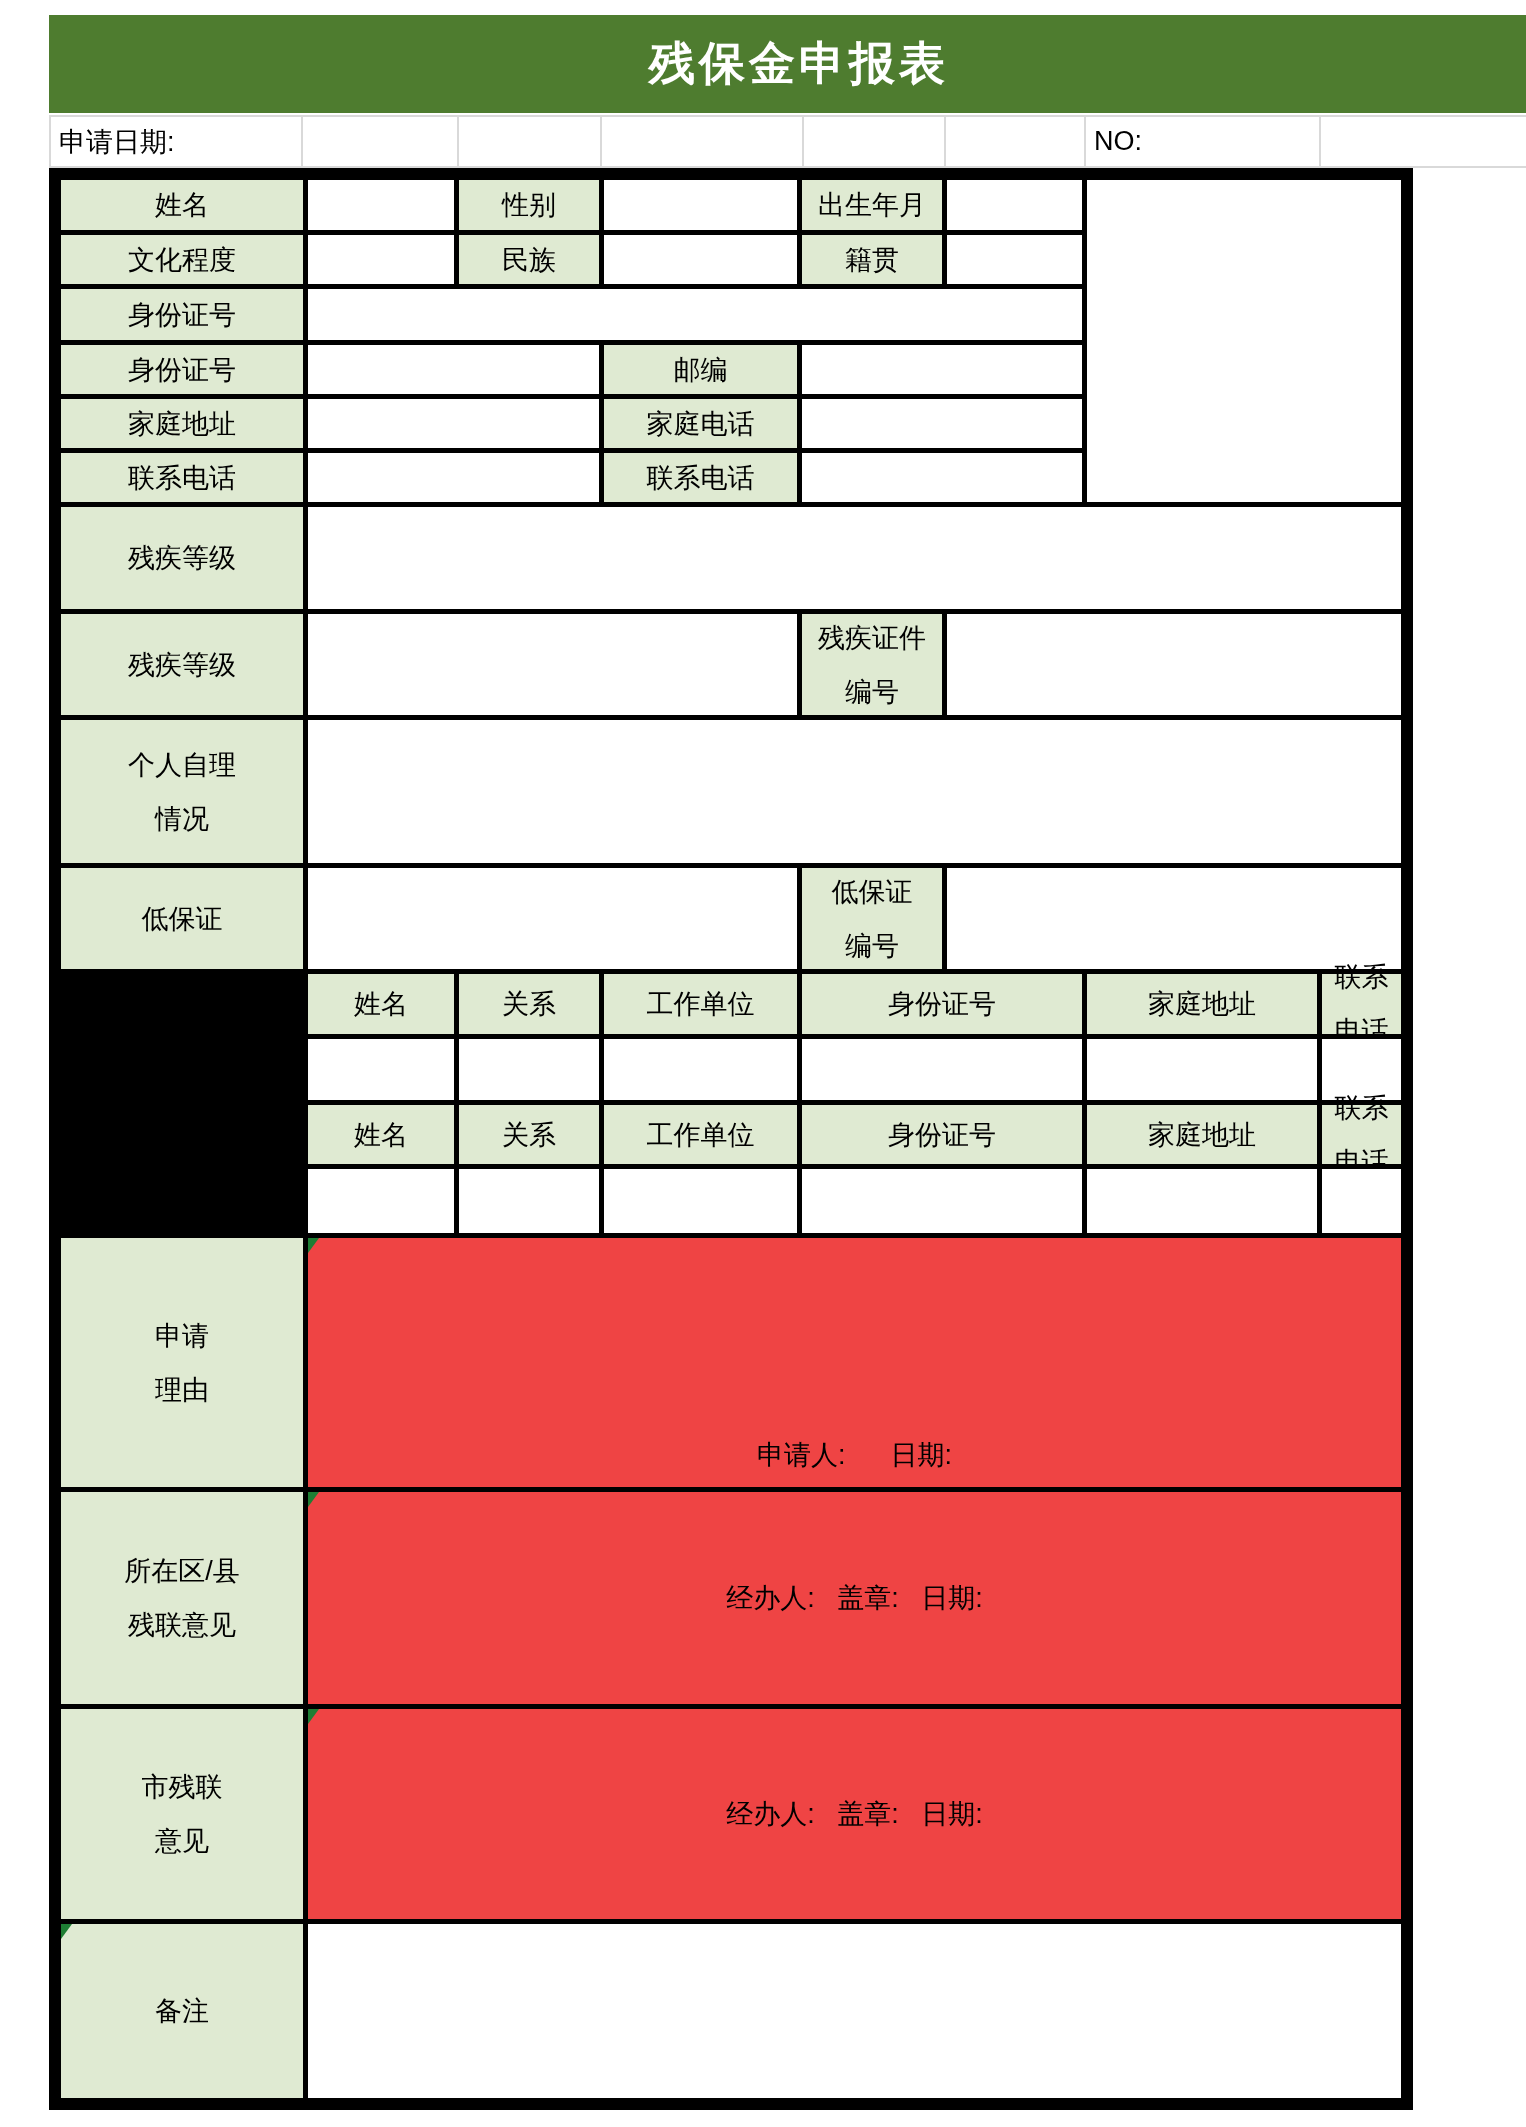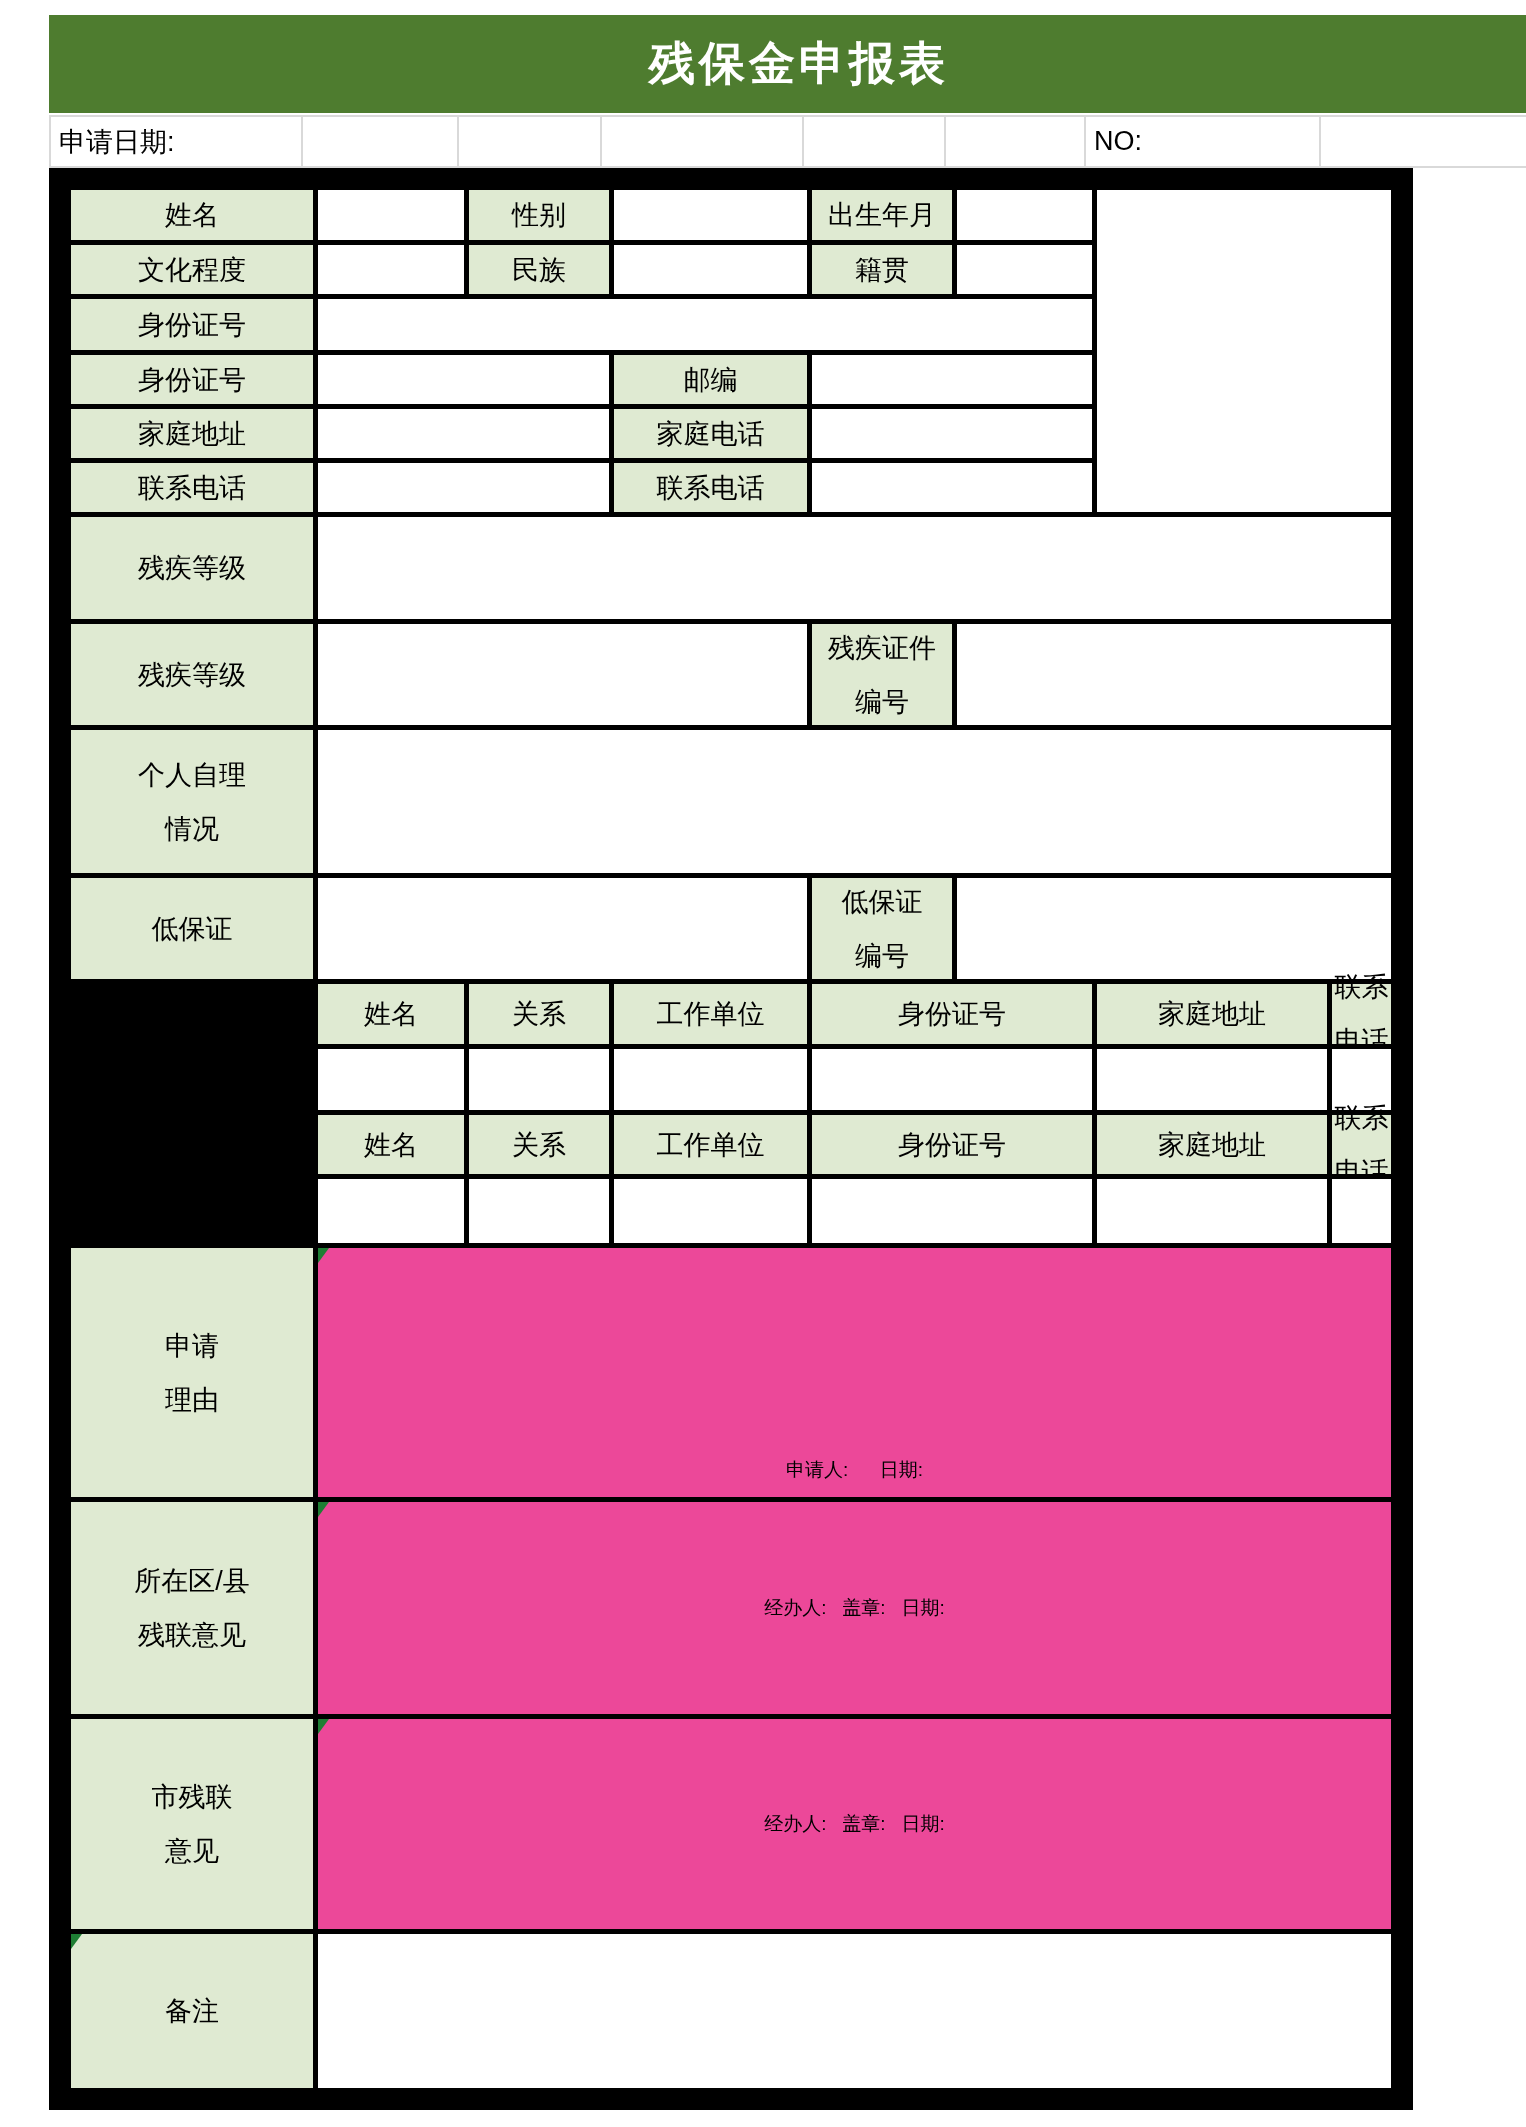--- a/index.html
+++ b/index.html
@@ -18,30 +18,30 @@
     display:grid; grid-template-columns:250px 154px 141px 200px 140px 138px 233px 1fr;
     gap:2px; padding:2px; box-sizing:border-box; background:#d9d9d9;
   }
   .date-cell { background:#ffffff; display:flex; align-items:center; font-size:27px; padding-left:8px; }
 
   .form-grid {
     position:absolute; left:10px; top:168px; width:1364px; height:1942px;
     display:grid;
     grid-template-columns:242px 146px 140px 193px 140px 135px 230px 1fr;
     grid-template-rows:50px 49px 51px 49px 49px 49px 102px 101px 143px 101px 60px 61px 59px 64px 249px 212px 210px 1fr;
-    gap:5px; padding:22px; box-sizing:border-box; background:#000000;
+    gap:5px; padding:12px; box-sizing:border-box; background:#000000;
   }
   .label {
     background:#dfead2; display:flex; align-items:center; justify-content:center;
     text-align:center; font-size:27px; line-height:2; white-space:pre-line; position:relative;
   }
   .value { background:#ffffff; position:relative; }
   .sign-cell {
-    background:#ec4899; position:relative; display:flex; align-items:center;
-    justify-content:center; font-size:19px; white-space:pre;
+    background:#ef4444; position:relative; display:flex; align-items:center;
+    justify-content:center; font-size:27px; white-space:pre;
   }
   .sign-bottom { align-items:flex-end; padding-bottom:14px; box-sizing:border-box; }
   .tri {
     position:absolute; top:0; left:0; width:0; height:0;
     border-top:15px solid #1e7e34; border-right:11px solid transparent;
   }
 </style>
 </head>
 <body>
 

